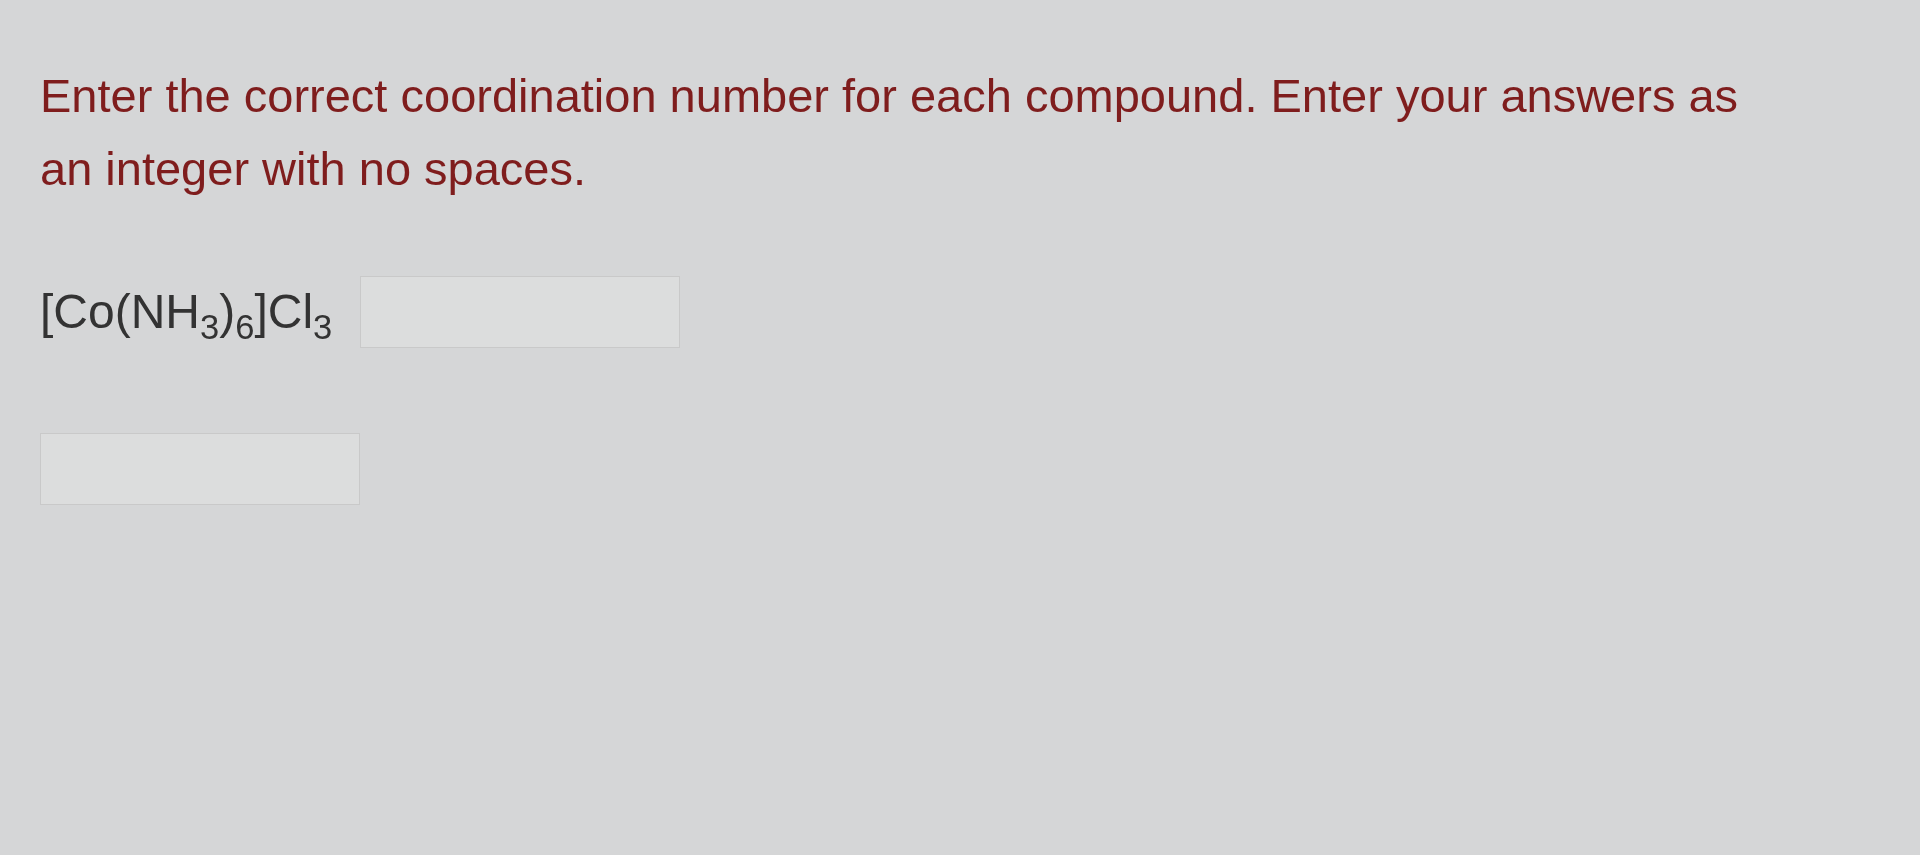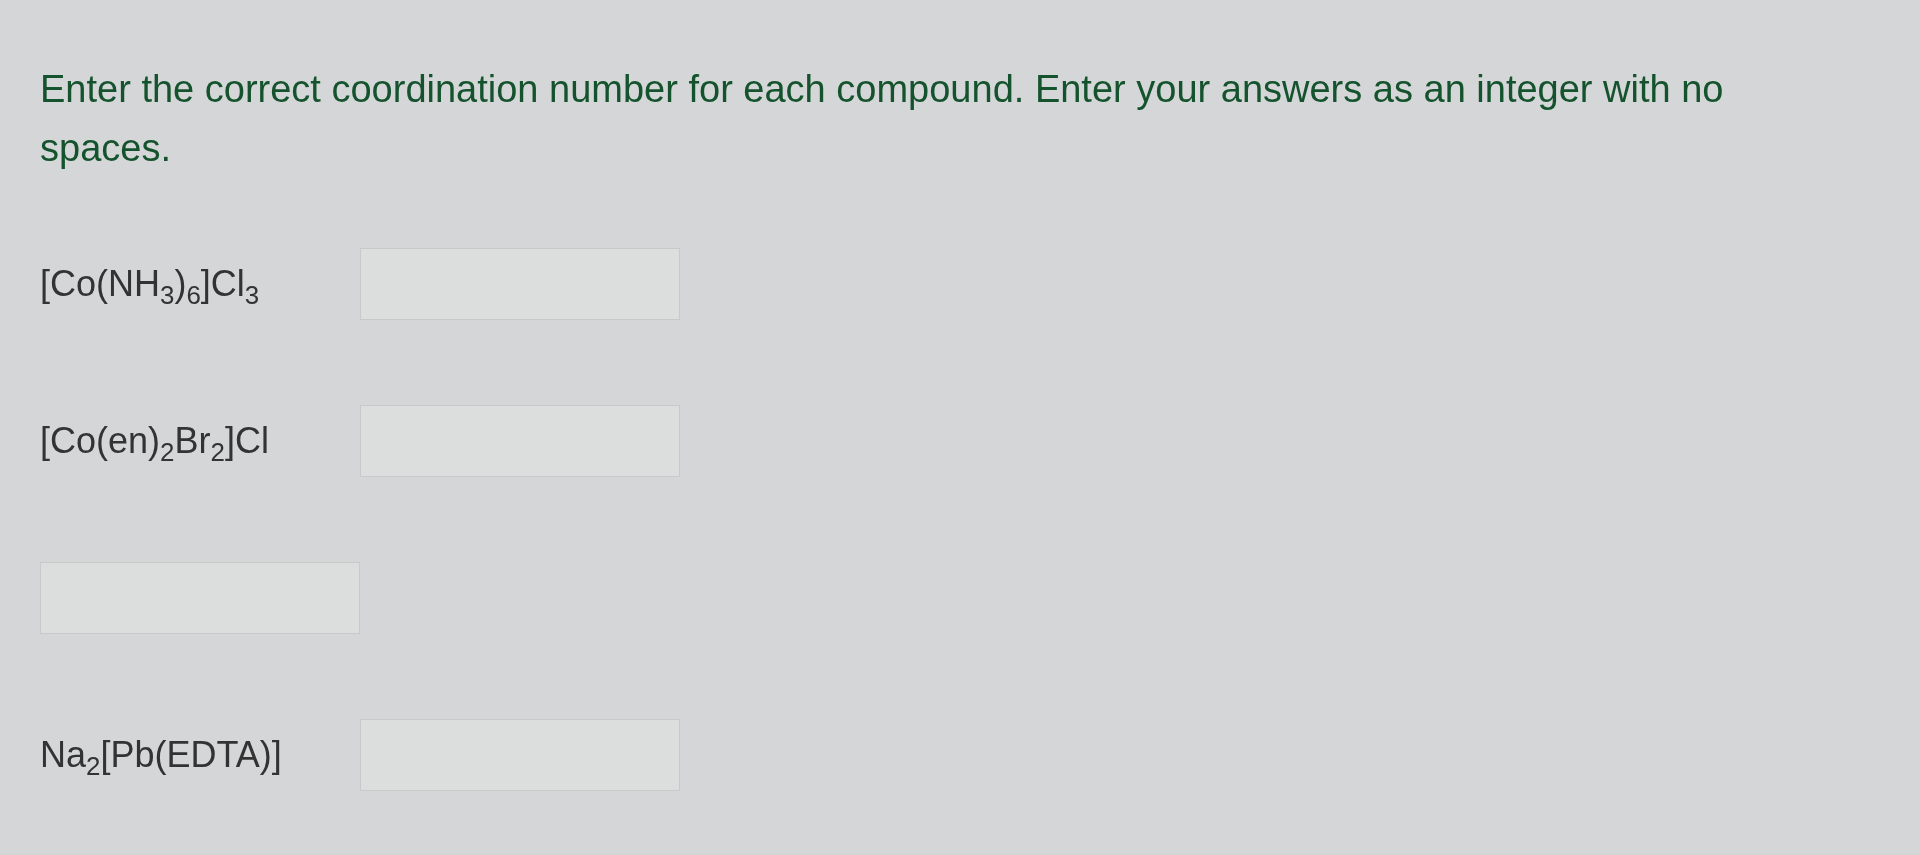--- a/index.html
+++ b/index.html
@@ -8,34 +8,34 @@
     width: 1920px; height: 855px;
     background: #d5d6d7;
     font-family: "Segoe UI", "Helvetica Neue", Arial, sans-serif;
     color: #3a3a3a;
     overflow: hidden;
   }
   .page {
     padding: 60px 40px 40px 40px;
   }
   .prompt {
-    font-size: 38px;
+    font-size: 47px;
     line-height: 1.55;
-    color: #14532d;
+    color: #7f1d1d;
     margin-bottom: 70px;
     max-width: 1760px;
   }
   .row {
     display: flex;
     align-items: center;
     margin-bottom: 85px;
   }
   .formula {
     width: 320px;
-    font-size: 36px;
+    font-size: 48px;
     color: #333;
   }
   .formula sub {
     font-size: 0.72em;
     vertical-align: sub;
     line-height: 0;
   }
   .answer-box {
     width: 320px;
     height: 72px;
@@ -51,27 +51,19 @@
 
 <div class="page">
 
   <div class="prompt">Enter the correct coordination number for each compound. Enter your answers as an integer with no spaces.</div>
 
   <div class="row">
     <div class="formula">[Co(NH<sub>3</sub>)<sub>6</sub>]Cl<sub>3</sub></div>
     <input class="answer-box" type="text" value="" style="">
   </div>
 
-  <div class="row">
-    <div class="formula">[Co(en)<sub>2</sub>Br<sub>2</sub>]Cl</div>
-    <input class="answer-box" type="text" value="" style="">
-  </div>
 
   <div class="row">
     <input class="answer-box" type="text" value="" style="">
   </div>
 
-  <div class="row">
-    <div class="formula">Na<sub>2</sub>[Pb(EDTA)]</div>
-    <input class="answer-box" type="text" value="" style="">
-  </div>
 
 </div>
 
 </body></html>

